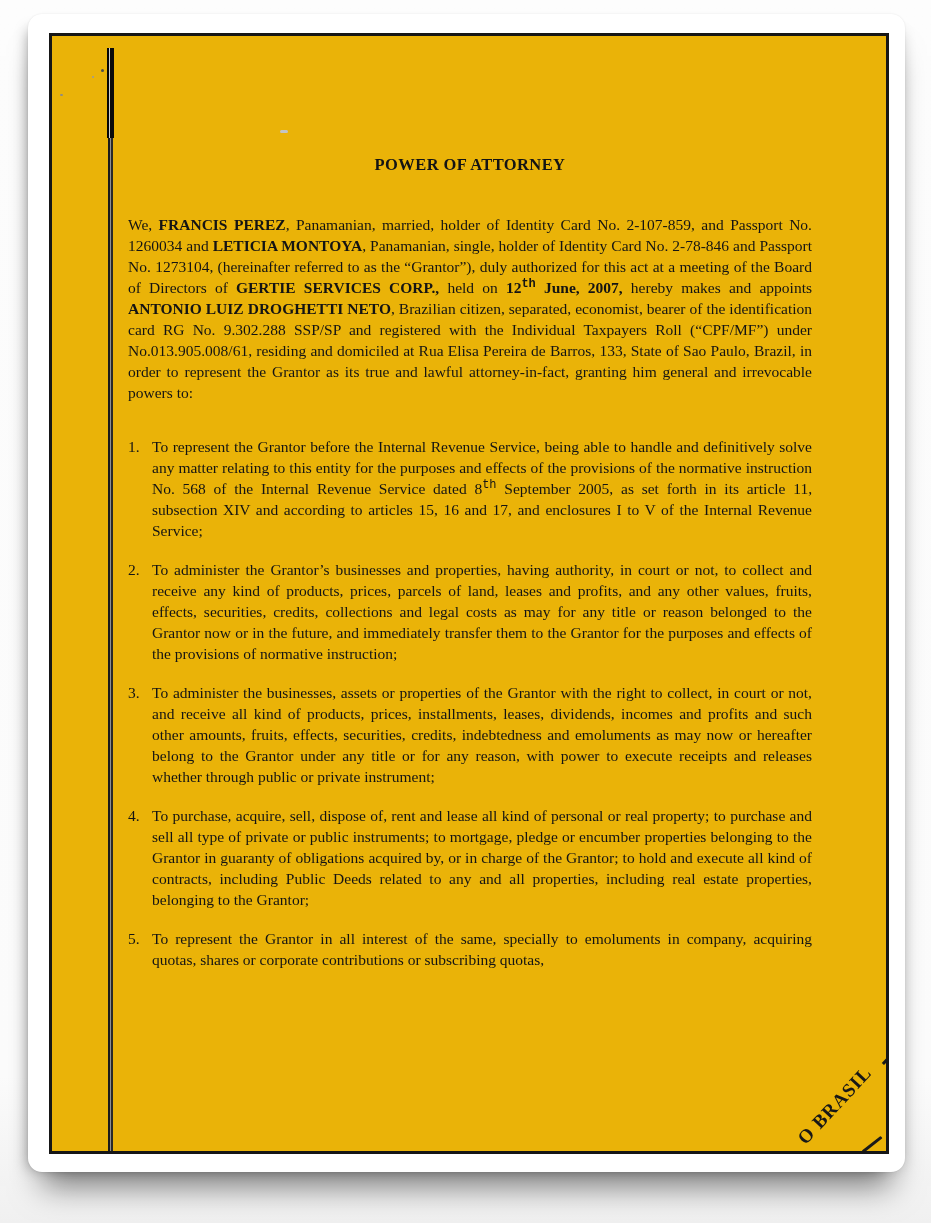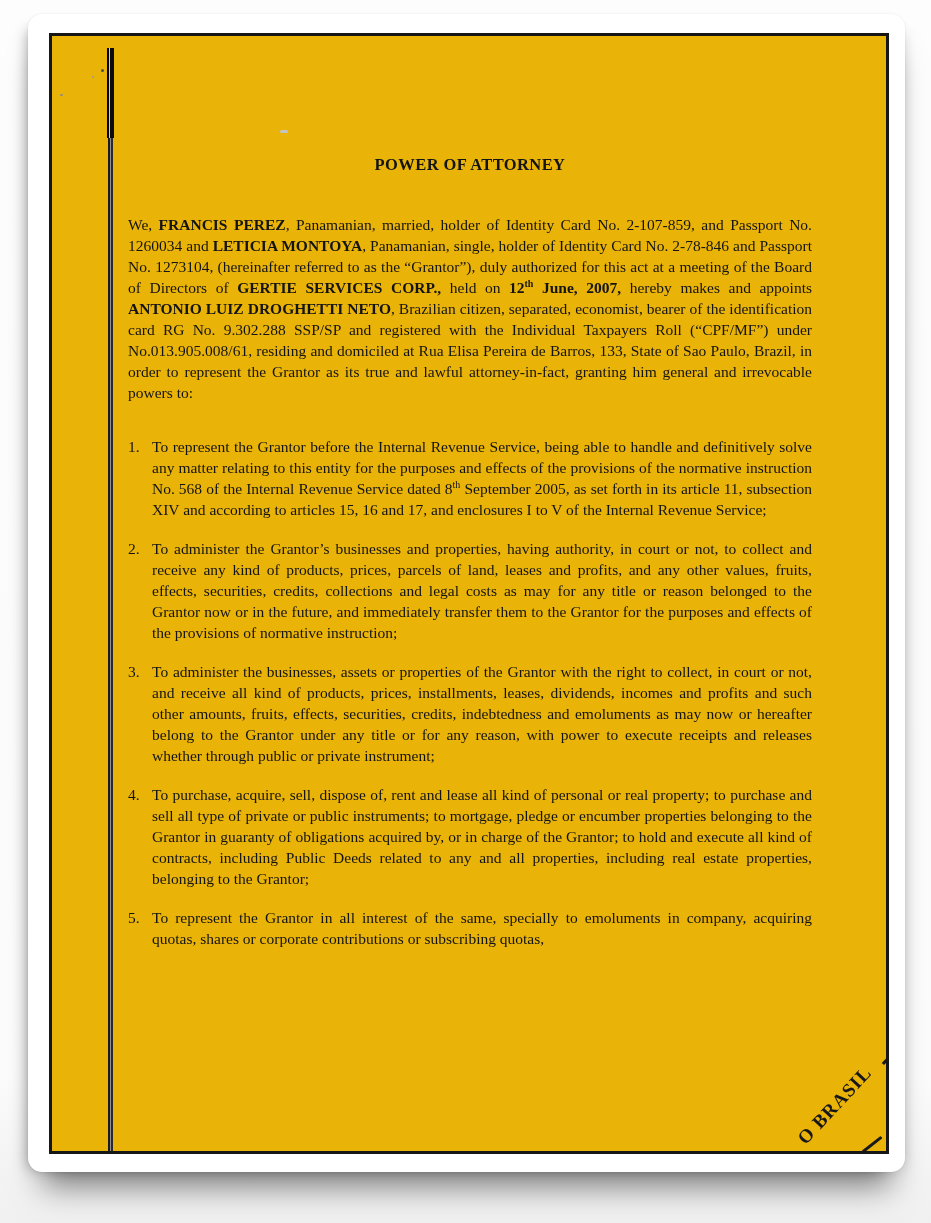--- a/index.html
+++ b/index.html
@@ -53,21 +53,21 @@
     font-size:16.5px; font-weight:bold; text-align:center;
     letter-spacing:0.4px; margin-bottom:39px;
   }
   .intro {
     font-size:15.5px; line-height:21px; text-align:justify; margin-bottom:33px;
   }
   .powers { }
   .item { display:flex; margin-bottom:18px; }
   .item .num  { width:24px; flex:none; font-size:15.5px; line-height:21px; }
   .item .itext{ flex:1; font-size:15.5px; line-height:21px; text-align:justify; }
-  sup { font-size:10px; line-height:0; vertical-align:super; }
+  sup { font-size:12px; line-height:0; vertical-align:super;font-family:Liberation Mono, monospace; }
 
   
   .stamp {
     position:absolute; right:10px; bottom:74px;
     transform:rotate(-47deg); transform-origin:100% 100%;
     font-size:19px; font-weight:600; letter-spacing:1px;
     color:#171717; white-space:nowrap;
   }
   .stamp-frag {
     position:absolute; right:-12px; bottom:92px; width:18px; height:3px;

